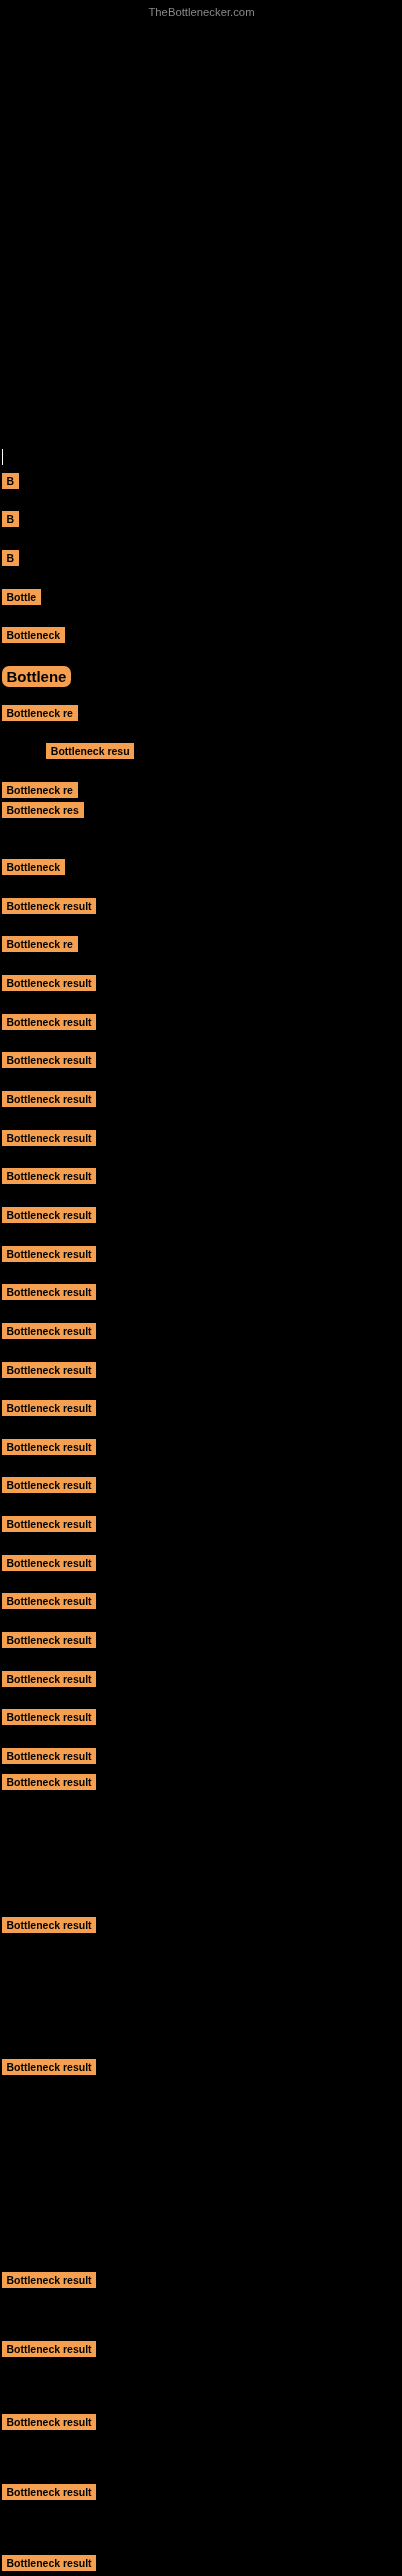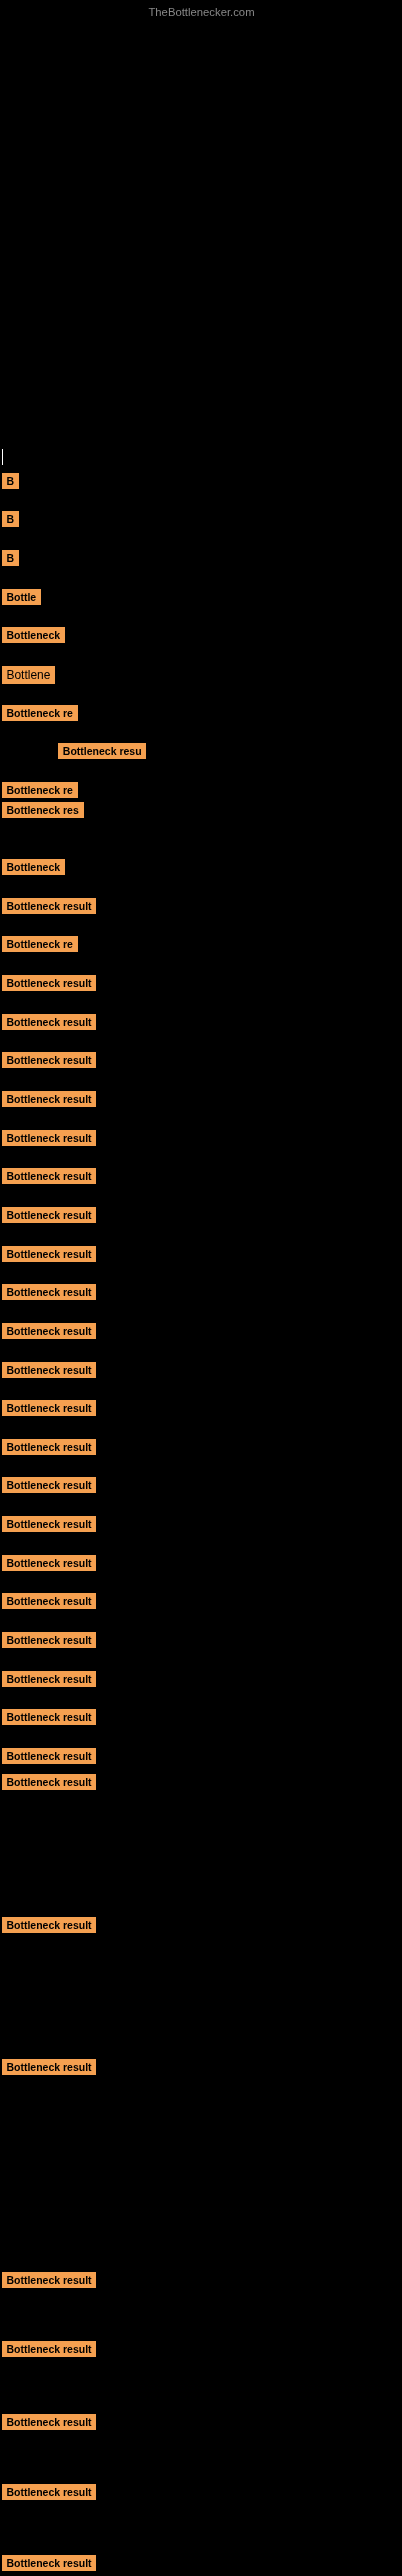--- a/index.html
+++ b/index.html
@@ -31,23 +31,23 @@
 <div class="site-title">TheBottlenecker.com</div>
 
 <div id="results-container" style="position: relative; width: 403px; height: 2560px;">
 
   <div style="position: absolute; top: 427px; left: 1.6px; width: 1.6px; height: 16px; background-color: #ffffff;"></div>
 <div style="position: absolute; top: 451px; left: 1.6px;"><span style="background-color: rgb(245, 160, 80); color: rgb(0, 0, 0); font-size: 10.5px; font-weight: bold; padding: 2.4px 4.8px; display: inline-block; white-space: nowrap;">B</span></div>
     <div style="position: absolute; top: 489px; left: 1.6px;"><span style="background-color: rgb(245, 160, 80); color: rgb(0, 0, 0); font-size: 10.5px; font-weight: bold; padding: 2.4px 4.8px; display: inline-block; white-space: nowrap;">B</span></div>
     <div style="position: absolute; top: 528px; left: 1.6px;"><span style="background-color: rgb(245, 160, 80); color: rgb(0, 0, 0); font-size: 10.5px; font-weight: bold; padding: 2.4px 4.8px; display: inline-block; white-space: nowrap;">B</span></div>
     <div style="position: absolute; top: 567px; left: 1.6px;"><span style="background-color: rgb(245, 160, 80); color: rgb(0, 0, 0); font-size: 10.5px; font-weight: bold; padding: 2.4px 4.8px; display: inline-block; white-space: nowrap;">Bottle</span></div>
     <div style="position: absolute; top: 605px; left: 1.6px;"><span style="background-color: rgb(245, 160, 80); color: rgb(0, 0, 0); font-size: 10.5px; font-weight: bold; padding: 2.4px 4.8px; display: inline-block; white-space: nowrap;">Bottleneck</span></div>
-    <div style="position: absolute; top: 644px; left: 1.6px;"><span style="background-color: rgb(245, 160, 80); color: rgb(0, 0, 0); font-size: 12px; font-weight: normal; padding: 2.4px 4.8px; display: inline-block; white-space: nowrap;">Bottlene</span></div>
+    <div style="position: absolute; top: 644px; left: 1.6px;"><span style="background-color: rgb(245, 160, 80); color: rgb(0, 0, 0); font-size: 15px; font-weight: bold; padding: 2.4px 4.8px; display: inline-block; white-space: nowrap; border-radius: 7px;">Bottlene</span></div>
     <div style="position: absolute; top: 683px; left: 1.6px;"><span style="background-color: rgb(245, 160, 80); color: rgb(0, 0, 0); font-size: 10.5px; font-weight: bold; padding: 2.4px 4.8px; display: inline-block; white-space: nowrap;">Bottleneck re</span></div>
-    <div style="position: absolute; top: 721px; left: 17px; padding-left: 41px;"><span style="background-color: rgb(245, 160, 80); color: rgb(0, 0, 0); font-size: 10.5px; font-weight: bold; padding: 2.4px 4.8px; display: inline-block; white-space: nowrap;">Bottleneck resu</span></div>
+    <div style="position: absolute; top: 721px; left: 5px; padding-left: 41px;"><span style="background-color: rgb(245, 160, 80); color: rgb(0, 0, 0); font-size: 10.5px; font-weight: bold; padding: 2.4px 4.8px; display: inline-block; white-space: nowrap;">Bottleneck resu</span></div>
     <div style="position: absolute; top: 760px; left: 1.6px;"><span style="background-color: rgb(245, 160, 80); color: rgb(0, 0, 0); font-size: 10.5px; font-weight: bold; padding: 2.4px 4.8px; display: inline-block; white-space: nowrap;">Bottleneck re</span></div>
     <div style="position: absolute; top: 780px; left: 1.6px;"><span style="background-color: rgb(245, 160, 80); color: rgb(0, 0, 0); font-size: 10.5px; font-weight: bold; padding: 2.4px 4.8px; display: inline-block; white-space: nowrap;">Bottleneck res</span></div>
     <div style="position: absolute; top: 837px; left: 1.6px;"><span style="background-color: rgb(245, 160, 80); color: rgb(0, 0, 0); font-size: 10.5px; font-weight: bold; padding: 2.4px 4.8px; display: inline-block; white-space: nowrap;">Bottleneck</span></div>
     <div style="position: absolute; top: 876px; left: 1.6px;"><span style="background-color: rgb(245, 160, 80); color: rgb(0, 0, 0); font-size: 10.5px; font-weight: bold; padding: 2.4px 4.8px; display: inline-block; white-space: nowrap;">Bottleneck result</span></div>
     <div style="position: absolute; top: 914px; left: 1.6px;"><span style="background-color: rgb(245, 160, 80); color: rgb(0, 0, 0); font-size: 10.5px; font-weight: bold; padding: 2.4px 4.8px; display: inline-block; white-space: nowrap;">Bottleneck re</span></div>
     <div style="position: absolute; top: 953px; left: 1.6px;"><span style="background-color: rgb(245, 160, 80); color: rgb(0, 0, 0); font-size: 10.5px; font-weight: bold; padding: 2.4px 4.8px; display: inline-block; white-space: nowrap;">Bottleneck result</span></div>
     <div style="position: absolute; top: 992px; left: 1.6px;"><span style="background-color: rgb(245, 160, 80); color: rgb(0, 0, 0); font-size: 10.5px; font-weight: bold; padding: 2.4px 4.8px; display: inline-block; white-space: nowrap;">Bottleneck result</span></div>
     <div style="position: absolute; top: 1030px; left: 1.6px;"><span style="background-color: rgb(245, 160, 80); color: rgb(0, 0, 0); font-size: 10.5px; font-weight: bold; padding: 2.4px 4.8px; display: inline-block; white-space: nowrap;">Bottleneck result</span></div>
     <div style="position: absolute; top: 1069px; left: 1.6px;"><span style="background-color: rgb(245, 160, 80); color: rgb(0, 0, 0); font-size: 10.5px; font-weight: bold; padding: 2.4px 4.8px; display: inline-block; white-space: nowrap;">Bottleneck result</span></div>
     <div style="position: absolute; top: 1108px; left: 1.6px;"><span style="background-color: rgb(245, 160, 80); color: rgb(0, 0, 0); font-size: 10.5px; font-weight: bold; padding: 2.4px 4.8px; display: inline-block; white-space: nowrap;">Bottleneck result</span></div>

